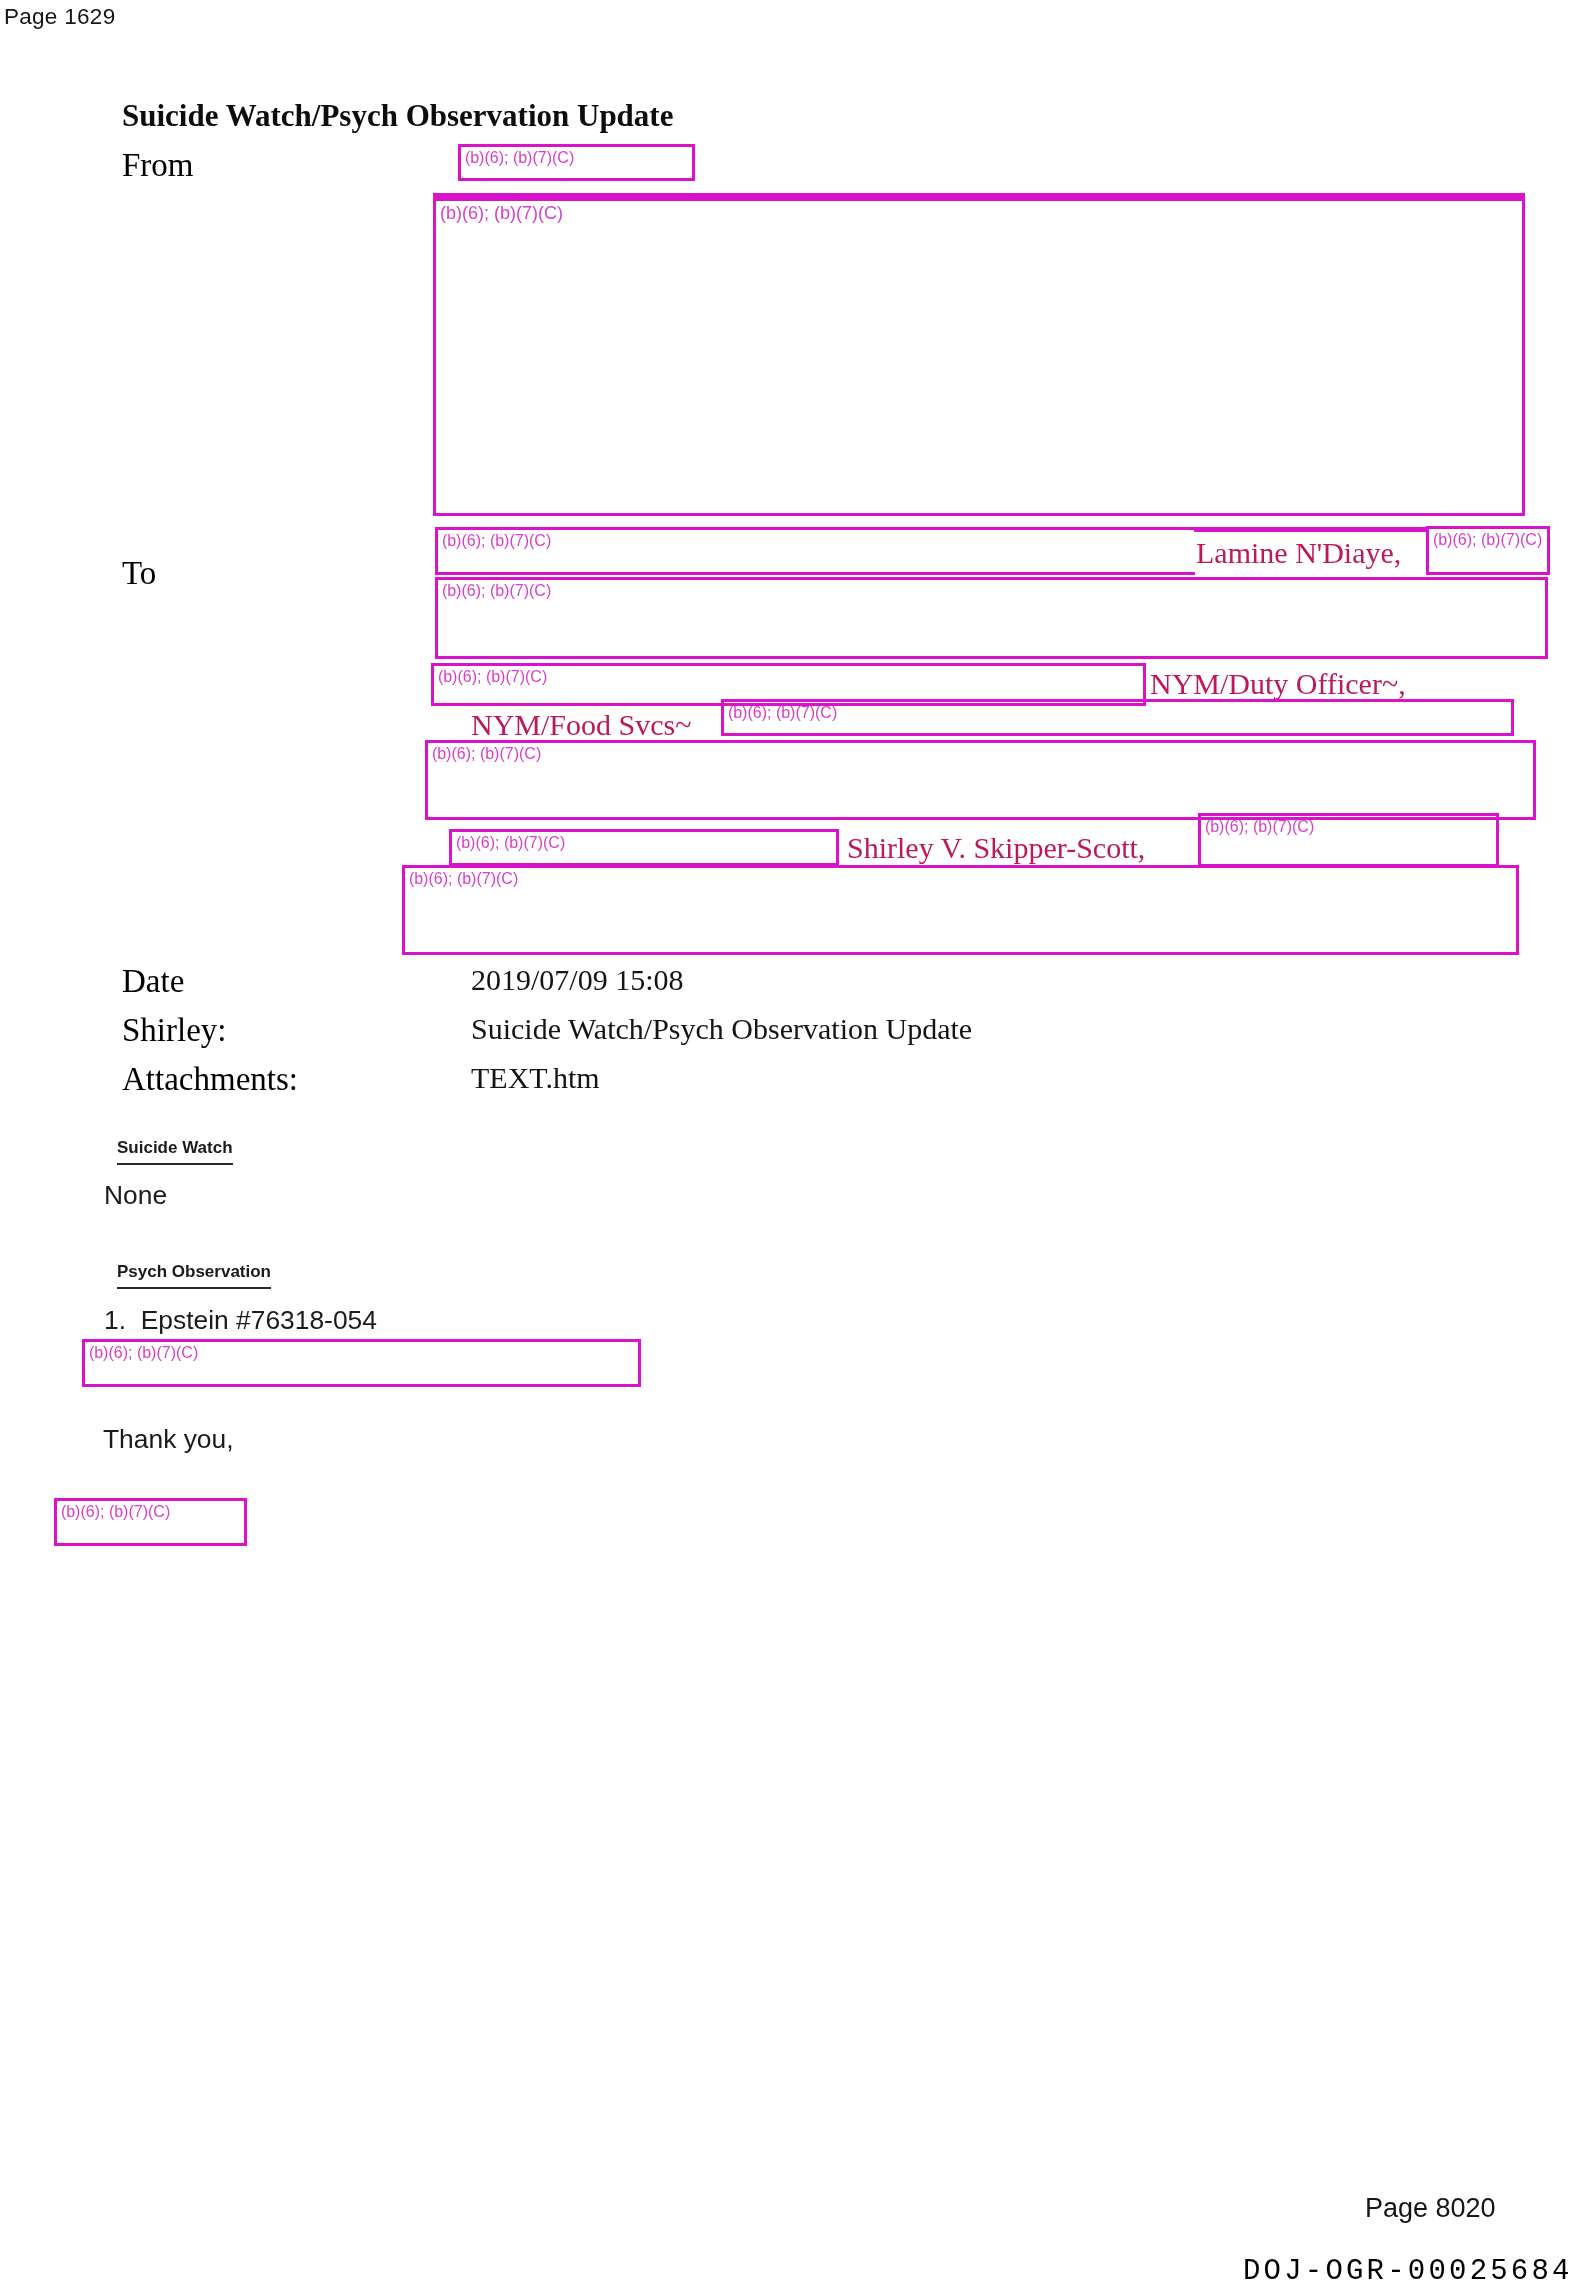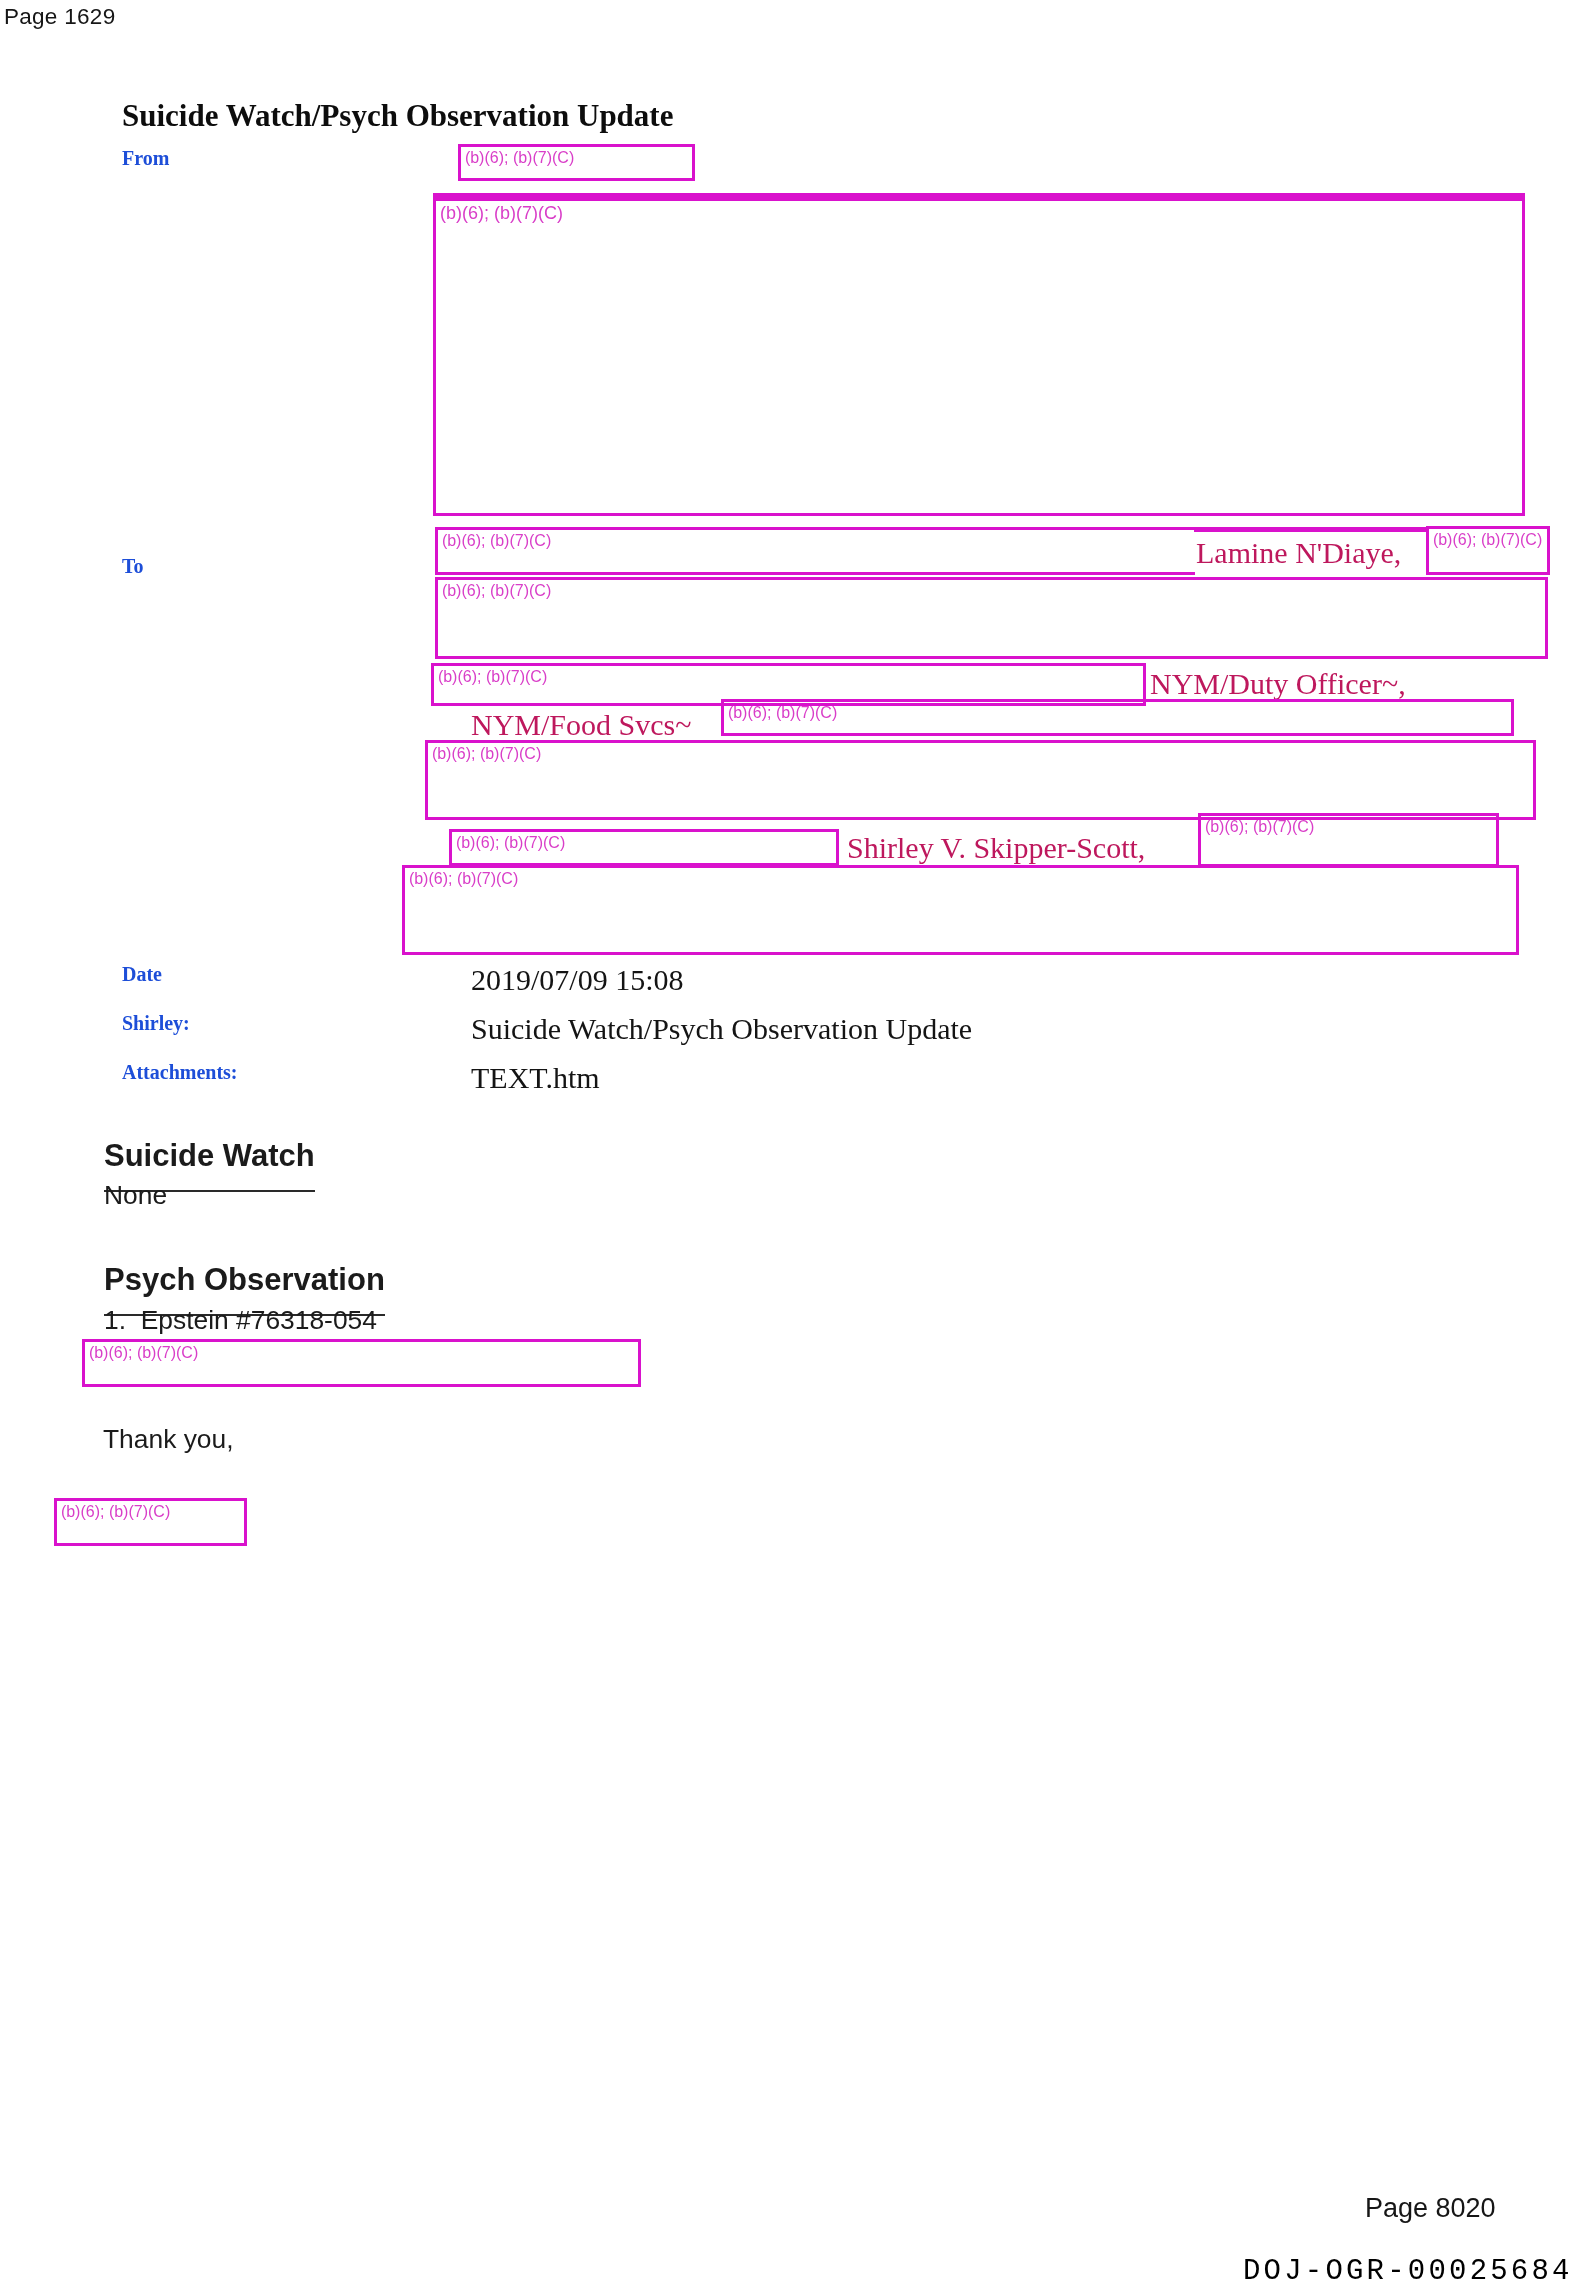--- a/index.html
+++ b/index.html
@@ -18,39 +18,39 @@
   .corner{
     font-family:"Liberation Sans", sans-serif;
     font-size:22.5px; color:#161616; letter-spacing:0.3px;
   }
   .title{
     font-family:"Liberation Serif", serif;
     font-size:31px; font-weight:bold; color:#0d0d0d;
   }
   .hlabel{
     font-family:"Liberation Serif", serif;
-    font-size:20px; font-weight:bold; color:#1d4ed8;
+    font-size:33px; font-weight:normal; color:#000000;
   }
   .hvalue{
     font-family:"Liberation Serif", serif;
     font-size:30px; color:#141414;
   }
   .recip{
     font-family:"Liberation Serif", serif;
     font-size:30px; color:#be185d; white-space:nowrap;
   }
   .bodytxt{
     font-family:"Liberation Sans", sans-serif;
     font-size:26.4px; color:#1b1b1b; white-space:pre;
   }
   .bodyhead{
     font-family:"Liberation Sans", sans-serif;
-    font-size:31px; font-weight:bold; color:#1b1b1b;
-    border-bottom:2.6px solid #2a2a2a; padding-bottom:16px;
-    display:inline-block; white-space:pre;
+    font-size:17px; font-weight:bold; color:#1b1b1b;
+    border-bottom:2.6px solid #2a2a2a; padding-bottom:5px;
+    display:inline-block; white-space:pre;margin-left:13px;
   }
   .footer-page{
     font-family:"Liberation Sans", sans-serif;
     font-size:27px; color:#161616;
   }
   .bates{
     font-family:"Liberation Mono", "DejaVu Sans Mono", monospace;
     font-size:29px; color:#000000; letter-spacing:3.2px; white-space:nowrap;
   }
 

